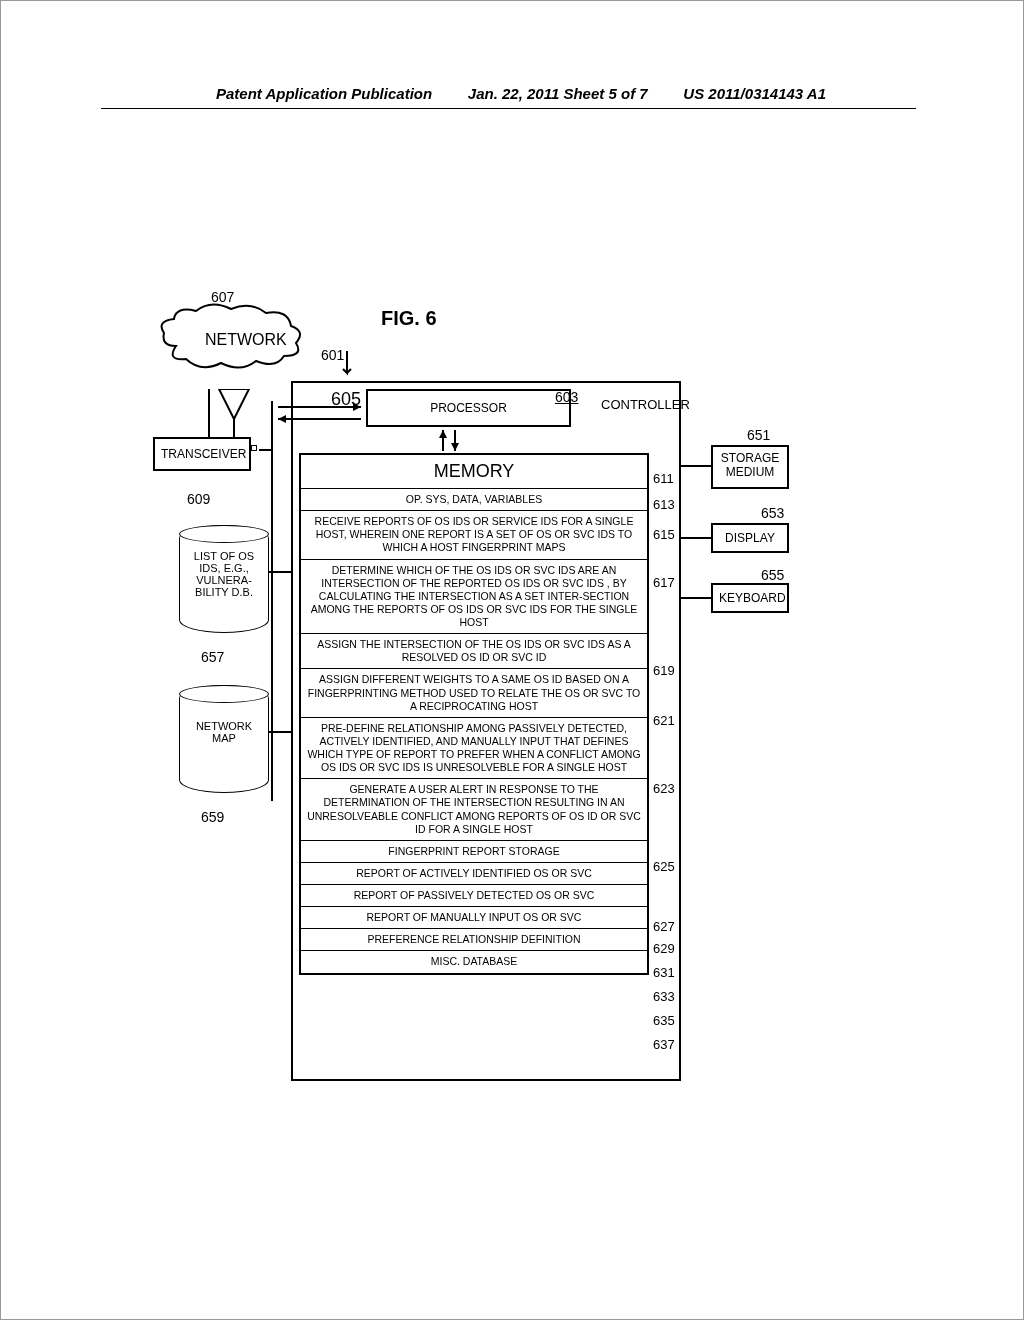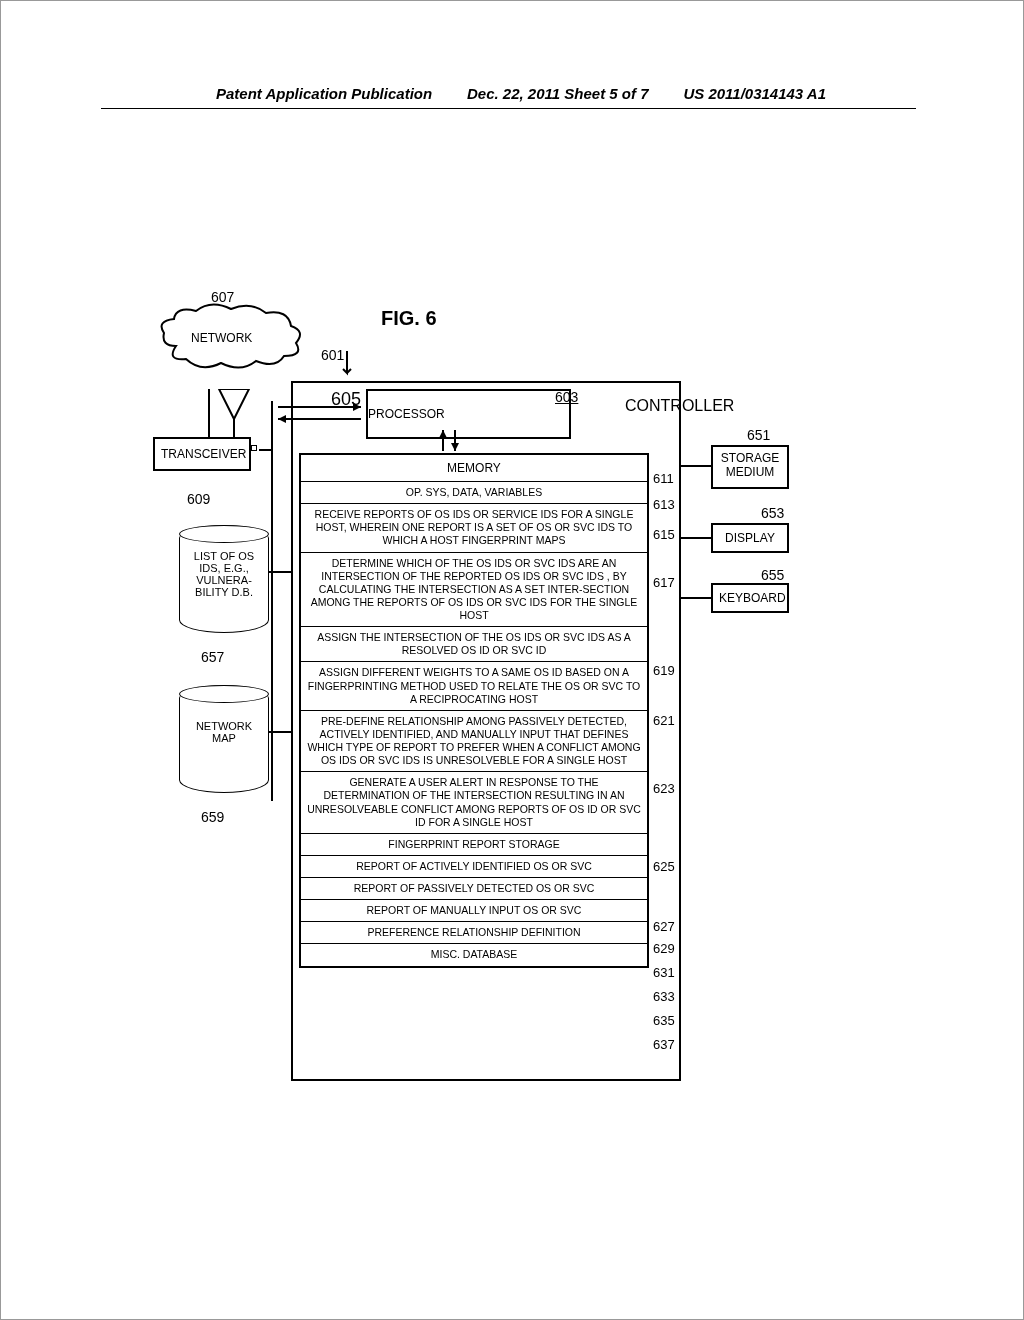--- a/index.html
+++ b/index.html
@@ -50,22 +50,22 @@
     position: absolute;
     top: 300px;
     left: 155px;
     width: 150px;
     height: 70px;
   }
   .cloud svg { width: 100%; height: 100%; }
   .cloud-label {
     position: absolute;
     top: 330px;
-    left: 190px;
-    font-size: 12px;
+    left: 204px;
+    font-size: 16px;
     font-weight: 500;
   }
   .ref-607 {
     position: absolute;
     top: 288px;
     left: 210px;
     font-size: 14px;
   }
 
   
@@ -139,61 +139,62 @@
     position: absolute;
     top: 380px;
     left: 290px;
     width: 390px;
     height: 700px;
     border: 2px solid #000;
   }
   .controller-label {
     position: absolute;
     top: 396px;
-    left: 624px;
-    font-size: 16px;
+    left: 600px;
+    font-size: 13px;
   }
   .ref-601 {
     position: absolute;
     top: 346px;
     left: 320px;
     font-size: 14px;
   }
   .arrow-601 {
     position: absolute;
     top: 348px;
     left: 340px;
   }
 
   
   .processor {
     position: absolute;
     top: 388px;
     left: 365px;
     width: 205px;
-    height: 50px;
+    height: 38px;
     border: 2px solid #000;
     display: flex;
     align-items: center;
+    justify-content: center;
     font-size: 12px;
   }
   .ref-605 { position: absolute; top: 388px; left: 330px; font-size: 18px; text-align: right; }
   .ref-603 { position: absolute; top: 388px; left: 554px; font-size: 14px; text-decoration: underline; }
 
   
   .memory-outer {
     position: absolute;
     top: 452px;
     left: 298px;
     width: 350px;
     border: 2px solid #000;
   }
   .memory-title {
     text-align: center;
-    font-size: 12px;
+    font-size: 18px;
     padding: 6px 0;
   }
   .mem-row {
     border-top: 1.5px solid #000;
     font-size: 10.5px;
     text-align: center;
     padding: 4px 6px;
     line-height: 1.25;
   }
 
@@ -254,21 +255,21 @@
     height: 2px;
   }
 </style>
 </head>
 <body>
 
 <div class="page">
 
   <div class="header">
     <span class="left">Patent Application Publication</span>
-    <span class="center">Dec. 22, 2011  Sheet 5 of 7</span>
+    <span class="center">Jan. 22, 2011  Sheet 5 of 7</span>
     <span class="right">US 2011/0314143 A1</span>
   </div>
 
   <div class="fig-title">FIG. 6</div>
 
   <div class="ref-607">607</div>
   <div class="cloud">
     <svg viewBox="0 0 150 70">
       <path d="M20 45 Q5 45 8 32 Q0 20 18 18 Q20 5 40 10 Q55 -2 75 8 Q95 0 110 12 Q132 8 135 25 Q150 30 140 42 Q148 55 128 55 Q120 68 100 60 Q85 72 65 62 Q45 72 30 58 Q10 60 20 45 Z" fill="none" stroke="#000" stroke-width="2"></path>
     </svg>

